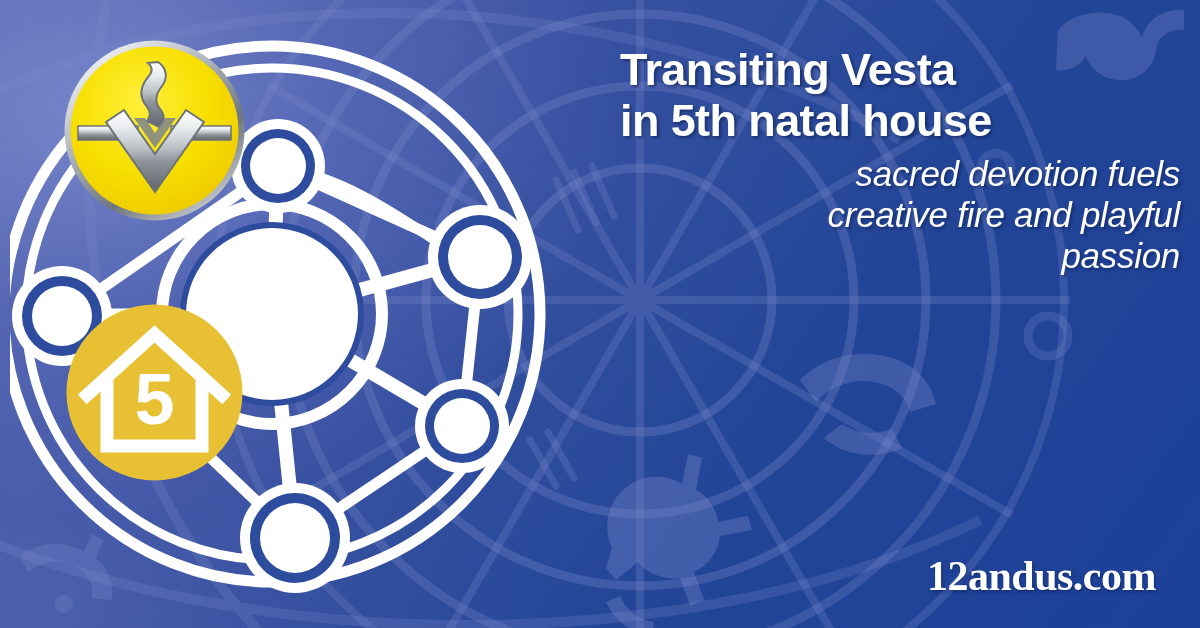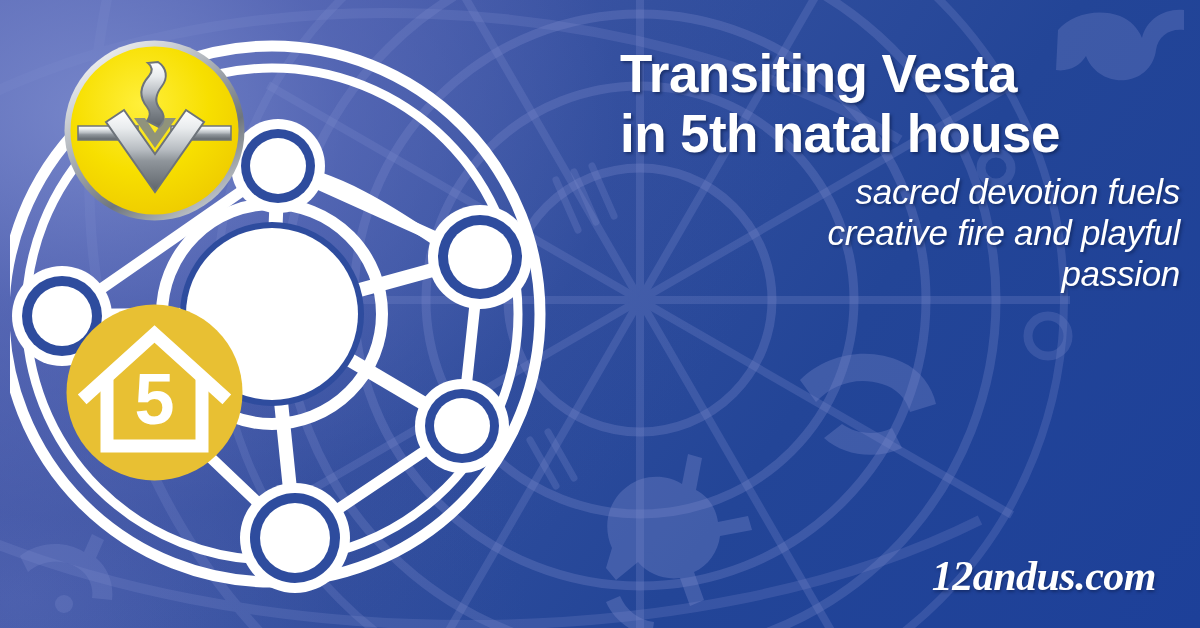--- a/index.html
+++ b/index.html
@@ -58,21 +58,21 @@
 
   
   .textblock {
     position: absolute;
     left: 620px;
     top: 44px;
     width: 560px;
   }
   .title {
     color: #ffffff;
-    font-size: 53px;
+    font-size: 45px;
     font-weight: bold;
     line-height: 1.14;
     letter-spacing: -0.6px;
     text-shadow: 2px 2px 3px rgba(10,25,70,0.55);
     white-space: pre-line;
     margin: 0;
   }
   .subtitle {
     color: #ffffff;
     font-size: 35px;
@@ -90,21 +90,20 @@
   .site-url {
     position: absolute;
     right: 44px;
     bottom: 28px;
     color: #ffffff;
     font-family: "Liberation Serif", "DejaVu Serif", serif;
     font-weight: bold;
     font-size: 42px;
     letter-spacing: -0.5px;
     text-shadow: 1px 2px 3px rgba(10,25,70,0.5);
-    font-style: italic;
   }
 </style>
 </head>
 <body>
 
 <div id="canvas">
 
   <div class="wm">
     <svg viewBox="0 0 1200 628" xmlns="http://www.w3.org/2000/svg">
       <defs>

